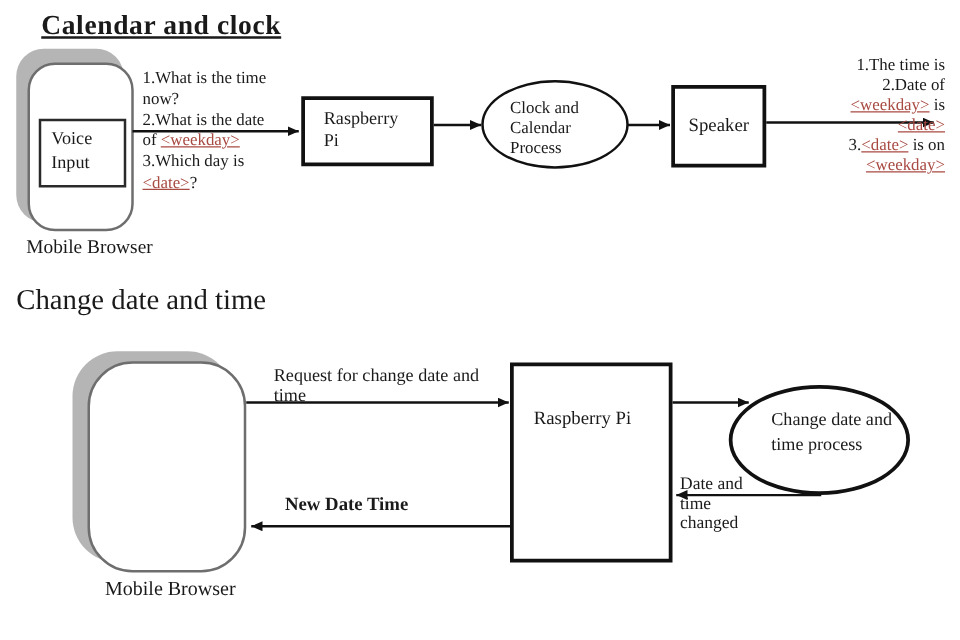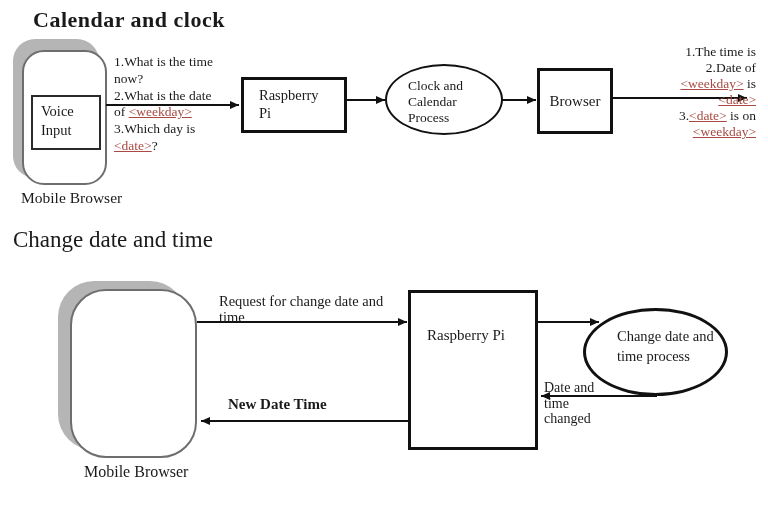--- a/index.html
+++ b/index.html
@@ -7,21 +7,21 @@
   body {
     width: 768px; height: 512px; overflow: hidden;
     font-family: "Liberation Serif", "DejaVu Serif", serif;
     color: #1a1a1a;
   }
   .canvas { position: relative; width: 768px; height: 512px; background: #ffffff; }
 
   .abs { position: absolute; }
 
   
-  .title-1 { left: 33px; top: 7px; font-size: 22px; font-weight: bold; letter-spacing: .5px; }
+  .title-1 { left: 33px; top: 7px; font-size: 22px; font-weight: bold; letter-spacing: .5px; text-decoration: underline; }
   .title-2 { left: 13px; top: 227px; font-size: 23px; font-weight: normal; }
 
   
   .phone-shadow { background: var(--shadow, #b5b5b5); }
   .phone-body   { background: #ffffff; border: 2px solid #6e6e6e; }
   .phone1-shadow { left: 13px; top: 39px;  width: 86px;  height: 139px; border-radius: 22px; }
   .phone1-body   { left: 22px; top: 50px;  width: 85px;  height: 135px; border-radius: 22px; }
   .phone2-shadow { left: 58px; top: 281px; width: 128px; height: 169px; border-radius: 36px; }
   .phone2-body   { left: 70px; top: 289px; width: 127px; height: 169px; border-radius: 36px; }
 
@@ -104,21 +104,21 @@
       <div class="tline"><span>2.What is the date</span></div>
       <div class="tline"><span>of </span><span class="red-token">&lt;weekday&gt;</span></div>
       <div class="tline"><span>3.Which day is</span></div>
       <div class="tline"><span class="red-token">&lt;date&gt;</span><span>?</span></div>
     </div>
 
   <div class="abs pbox rpi1-box z-shape">Raspberry Pi</div>
 
   <div class="abs ell ell-1 z-shape">Clock and Calendar Process</div>
 
-  <div class="abs pbox speaker-box z-shape">Browser</div>
+  <div class="abs pbox speaker-box z-shape">Speaker</div>
 
   <div class="abs flow-text resp-block z-text">
       <div class="tline"><span>1.The time is</span></div>
       <div class="tline"><span>2.Date of</span></div>
       <div class="tline"><span class="red-token">&lt;weekday&gt;</span><span> is</span></div>
       <div class="tline"><span class="red-token">&lt;date&gt;</span></div>
       <div class="tline"><span>3.</span><span class="red-token">&lt;date&gt;</span><span> is on</span></div>
       <div class="tline"><span class="red-token">&lt;weekday&gt;</span></div>
     </div>
 

